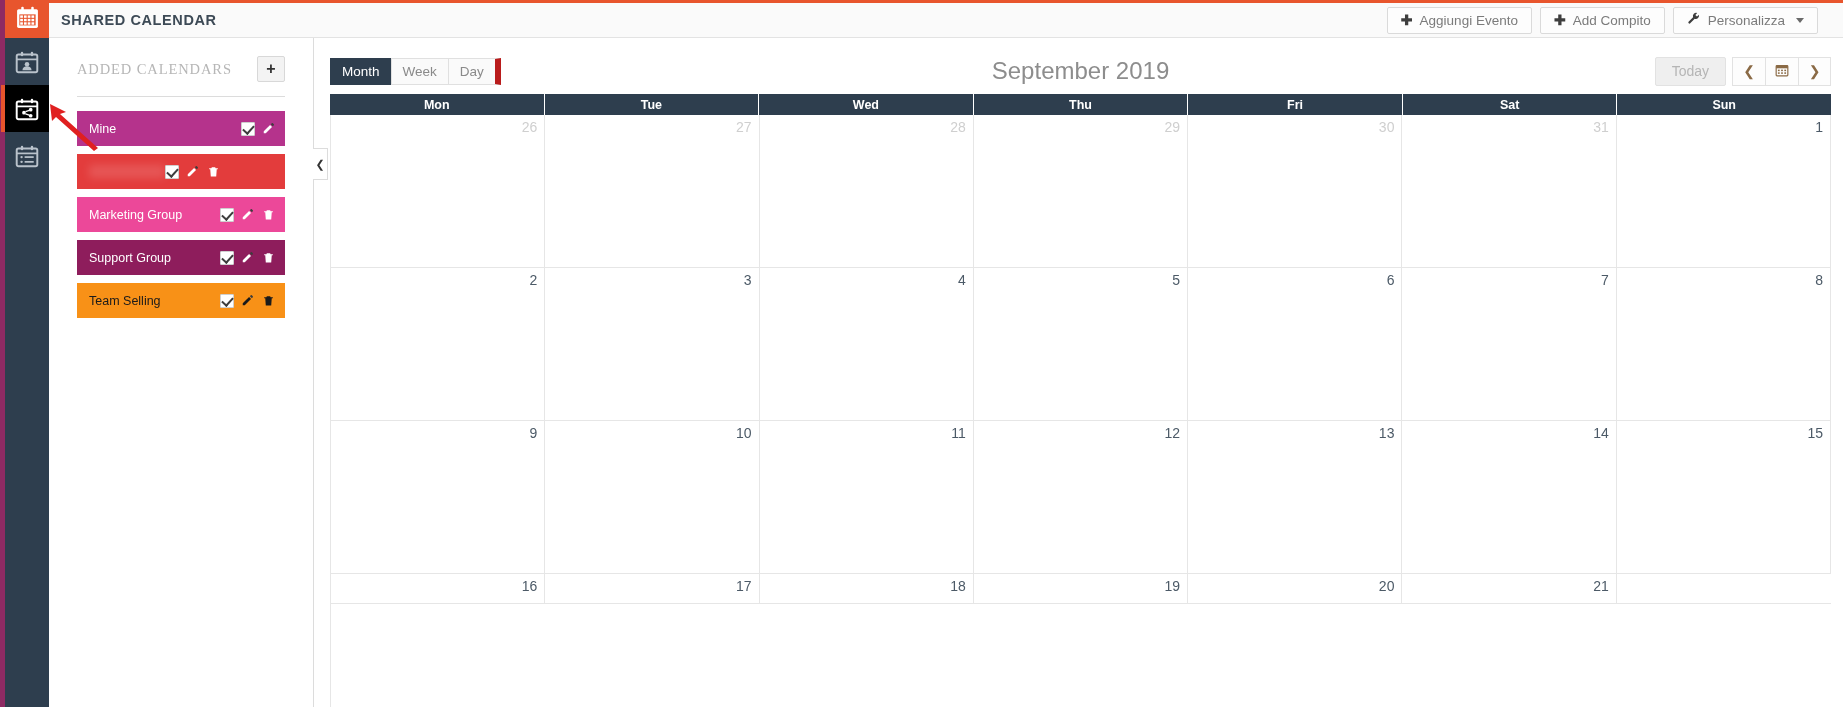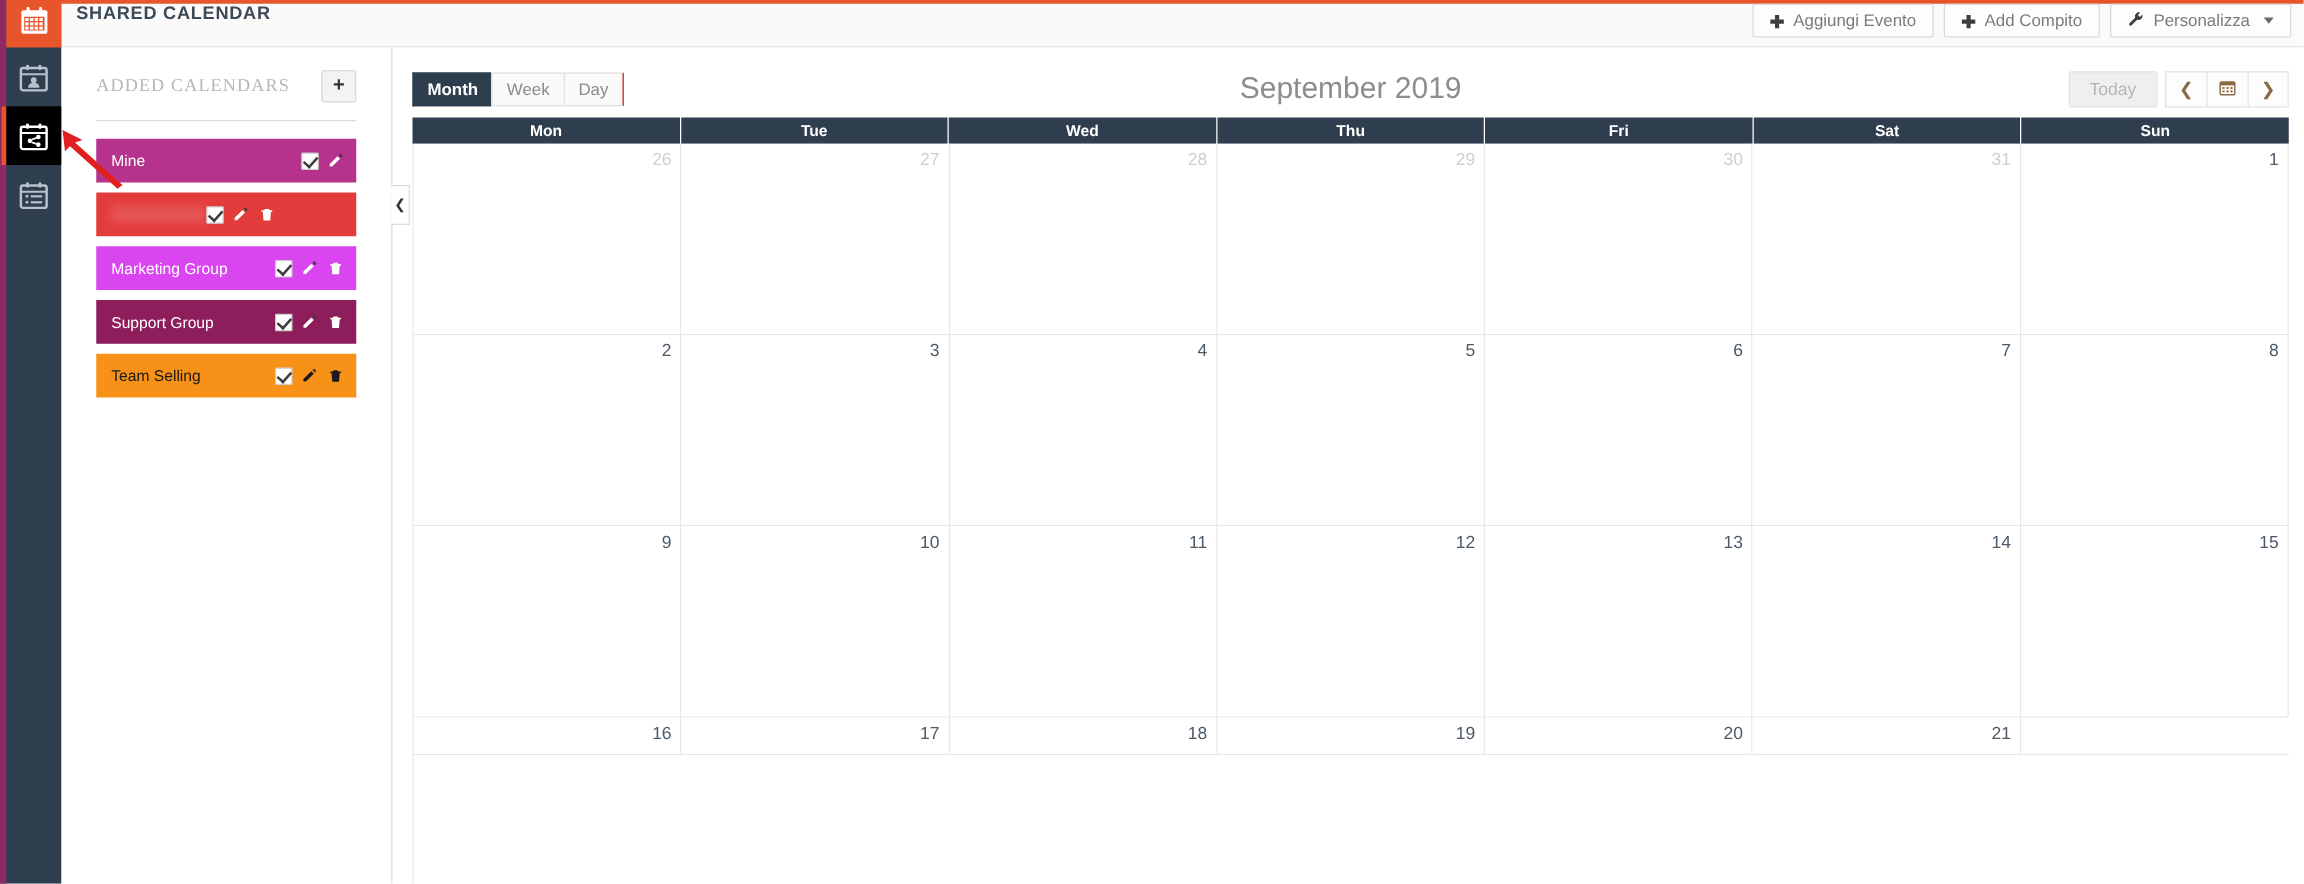--- a/index.html
+++ b/index.html
@@ -55,23 +55,23 @@
   }
 
   
   #topbar {
     height: 38px;
     flex: 0 0 38px;
     background: #fafafa;
     border-top: 3px solid #e8552d;
     border-bottom: 1px solid #e3e3e3;
     display: flex;
-    align-items: flex-start;
+    align-items: center;
     padding-left: 12px;
-    padding-right: 10px;
+    padding-right: 25px;
   }
   #page-title {
     font-size: 14.5px;
     letter-spacing: .6px;
     color: #3d4a56;
     font-weight: 600;
     font-family: "Liberation Sans Narrow", "Liberation Sans", sans-serif;
     white-space: nowrap;
   }
   #topbar-actions {
@@ -230,26 +230,26 @@
     padding: 0 11px;
     display: inline-flex; align-items: center;
     font-size: 13.5px;
     border: 1px solid #e0e0e0;
     border-right: none;
     background: #fafafa;
     color: #8a8a8a;
     cursor: pointer;
     font-family: "Liberation Sans", sans-serif;
   }
-  .view-tab:last-child { border-right: 1px solid #b91c1c; }
+  .view-tab:last-child { border-right: 6px solid #b91c1c; }
   .view-tab.active {
     background: #2e3e4e;
     color: #ffffff;
     border-color: #2e3e4e;
-    font-weight: 700;
+    font-weight: 400;
   }
   #month-label {
     position: absolute;
     left: 0; right: 0;
     text-align: center;
     font-size: 24px;
     color: #8d8d8d;
     font-weight: 400;
     pointer-events: none;
   }
@@ -456,21 +456,21 @@
                 <span class="chk"></span>
                 <span class="ico-btn"><svg width="14" height="14" viewBox="0 0 24 24">
                     <path d="M3 17.6V21h3.4L17.2 10.2l-3.4-3.4L3 17.6z" fill="#ffffff"></path>
                     <path d="M20.2 7.2a1.3 1.3 0 0 0 0-1.8l-1.6-1.6a1.3 1.3 0 0 0-1.8 0l-1.6 1.6 3.4 3.4 1.6-1.6z" fill="#3d3d3d"></path>
                   </svg></span>
                 <span class="ico-btn"><svg width="13" height="15" viewBox="0 0 24 24">
                     <path d="M6 8h12l-1 13H7L6 8zM9 4h6l1 2h4v2H4V6h4l1-2z" fill="#ffffff"></path>
                   </svg></span>
               </span>
             </div>
-            <div class="cal-item" style="background: #d946ef; color: rgb(255, 255, 255);">
+            <div class="cal-item" style="background: #ec4899; color: rgb(255, 255, 255);">
               <span class="cal-name">Marketing Group</span>
               <span class="cal-actions">
                 <span class="chk"></span>
                 <span class="ico-btn"><svg width="14" height="14" viewBox="0 0 24 24">
                     <path d="M3 17.6V21h3.4L17.2 10.2l-3.4-3.4L3 17.6z" fill="#ffffff"></path>
                     <path d="M20.2 7.2a1.3 1.3 0 0 0 0-1.8l-1.6-1.6a1.3 1.3 0 0 0-1.8 0l-1.6 1.6 3.4 3.4 1.6-1.6z" fill="#3d3d3d"></path>
                   </svg></span>
                 <span class="ico-btn"><svg width="13" height="15" viewBox="0 0 24 24">
                     <path d="M6 8h12l-1 13H7L6 8zM9 4h6l1 2h4v2H4V6h4l1-2z" fill="#ffffff"></path>
                   </svg></span>

